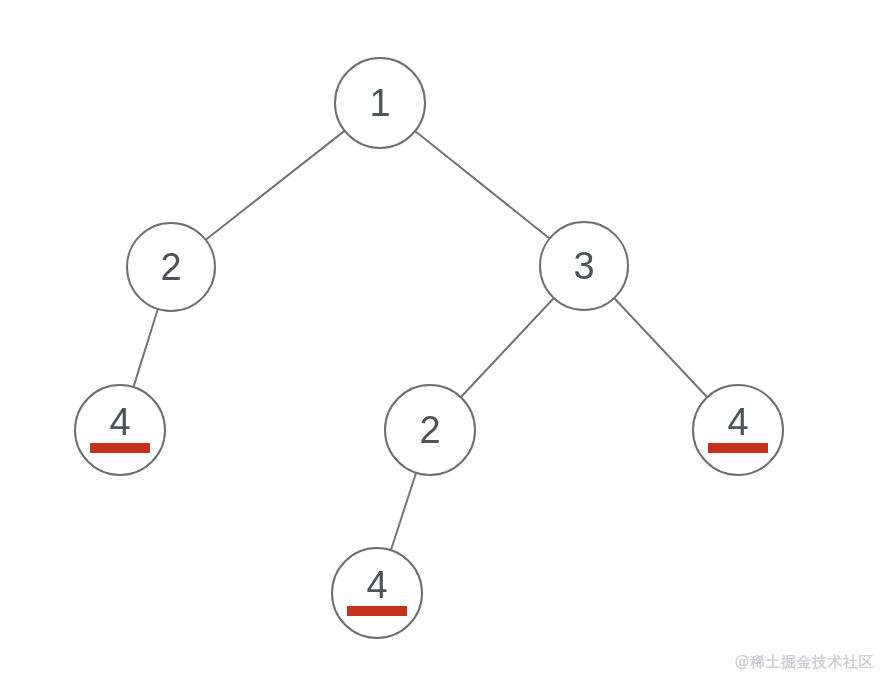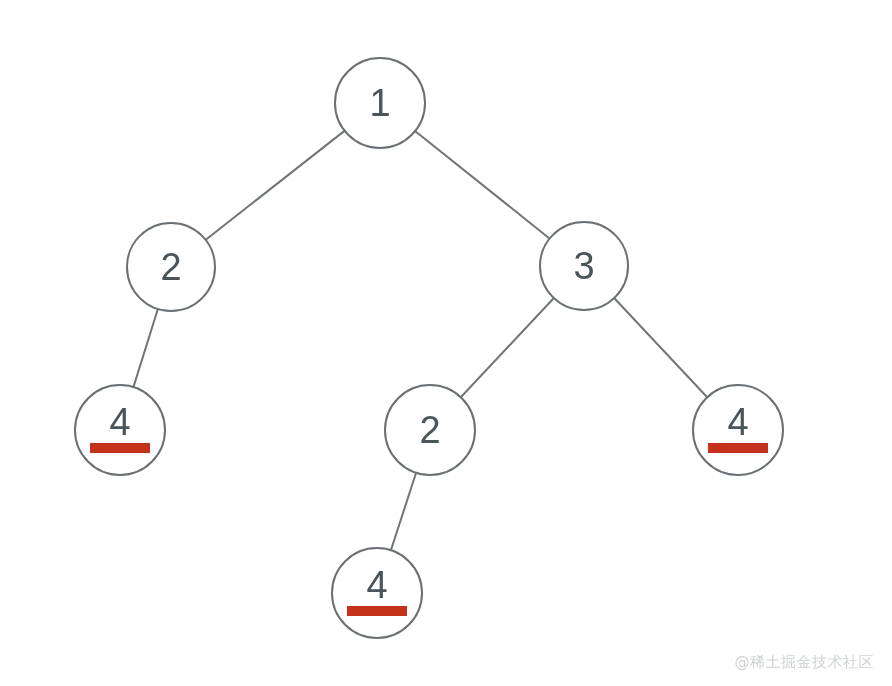--- a/index.html
+++ b/index.html
@@ -25,20 +25,21 @@
   .watermark {
     position: absolute;
     right: 18px;
     bottom: 14px;
     font-family: "DejaVu Sans", sans-serif;
     font-size: 15px;
     color: #cfd2d4;
     letter-spacing: 0.5px;
     white-space: nowrap;
     user-select: none;
+    font-weight: bold;
   }
 </style>
 </head>
 <body>
 
 <svg id="tree-canvas" viewBox="0 0 892 686" xmlns="http://www.w3.org/2000/svg">
   <g id="edge-layer">
       <line x1="343.8113384553502" y1="131.39684446565823" x2="206.40195151107048" y2="239.22047824011696" stroke="#70757a" stroke-width="2" stroke-linecap="round"></line>
       <line x1="415.937145393132" y1="131.71448381902218" x2="548.8440968980229" y2="237.909744090087" stroke="#70757a" stroke-width="2" stroke-linecap="round"></line>
       <line x1="157.5626238236286" y1="309.94690817154" x2="133.7359845358463" y2="386.0987160913147" stroke="#70757a" stroke-width="2" stroke-linecap="round"></line>

